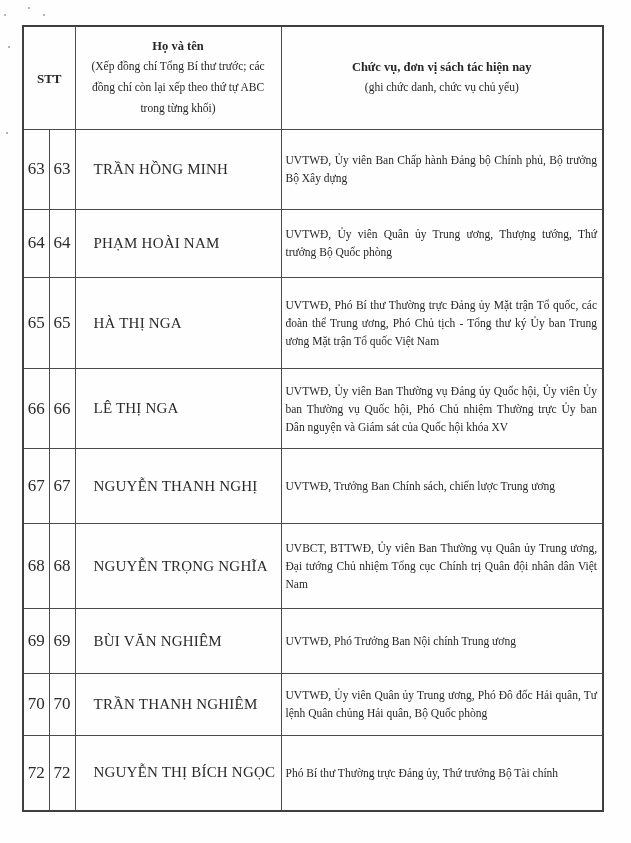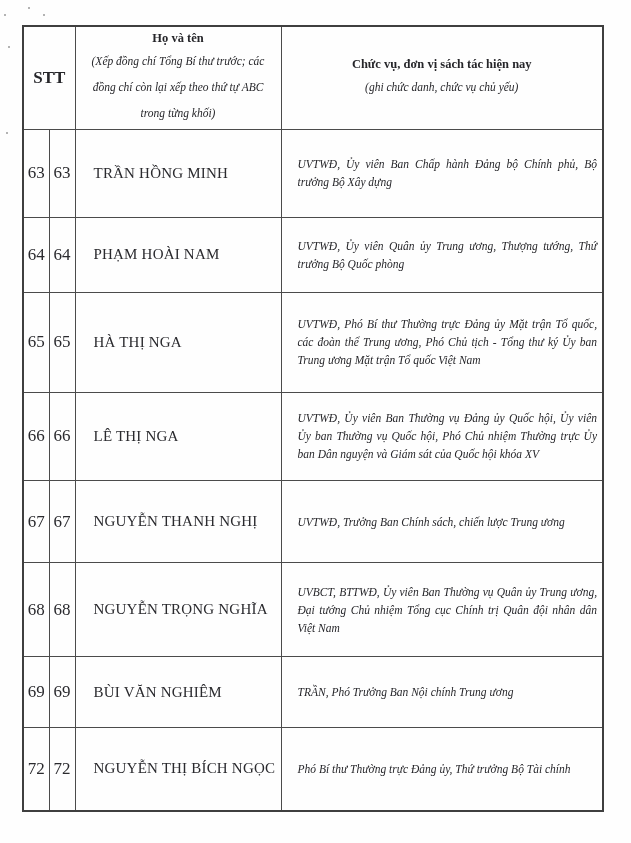--- a/index.html
+++ b/index.html
@@ -38,41 +38,40 @@
     vertical-align: middle;
   }
   thead tr { height: 103px; }
   th { font-weight: normal; text-align: center; padding: 2px 6px; }
   .h-title {
     font-weight: bold;
     font-size: 12.5px;
     line-height: 19px;
   }
   .h-sub {
-    font-style: italic;
     font-size: 11.5px;
-    line-height: 26px;
+    line-height: 21px;
   }
   .stt-head {
     font-weight: bold;
-    font-size: 17px;
+    font-size: 13px;
   }
   td.num {
     text-align: center;
     font-size: 17px;
     color: #2a2a2e;
   }
   td.name {
     font-size: 15px;
     padding-left: 18px;
     padding-right: 2px;
     letter-spacing: 0.2px;
     color: #2a2a2e;
   }
-  td.pos { padding: 3px 5px 3px 16px; font-style: italic; }
+  td.pos { padding: 3px 5px 3px 4px; }
   .pos-text {
     font-size: 11.5px;
     line-height: 18px;
     text-align: justify;
     color: #26262a;
   }
 </style>
 </head>
 <body>
 
@@ -153,21 +152,29 @@
         <td class="name">NGUYỄN TRỌNG NGHĨA</td>
         <td class="pos">
             <div class="pos-text">UVBCT, BTTWĐ, Ủy viên Ban Thường vụ Quân ủy Trung ương, Đại tướng Chủ nhiệm Tổng cục Chính trị Quân đội nhân dân Việt Nam</div>
           </td>
       </tr>
       <tr style="height:60px">
         <td class="num">69</td>
         <td class="num">69</td>
         <td class="name">BÙI VĂN NGHIÊM</td>
         <td class="pos">
-            <div class="pos-text">TRẦN, Phó Trưởng Ban Nội chính Trung ương</div>
+            <div class="pos-text">UVTWĐ, Phó Trưởng Ban Nội chính Trung ương</div>
+          </td>
+      </tr>
+      <tr style="height:58px">
+        <td class="num">70</td>
+        <td class="num">70</td>
+        <td class="name">TRẦN THANH NGHIÊM</td>
+        <td class="pos">
+            <div class="pos-text">UVTWĐ, Ủy viên Quân ủy Trung ương, Phó Đô đốc Hải quân, Tư lệnh Quân chủng Hải quân, Bộ Quốc phòng</div>
           </td>
       </tr>
       <tr style="height:71px">
         <td class="num">72</td>
         <td class="num">72</td>
         <td class="name">NGUYỄN THỊ BÍCH NGỌC</td>
         <td class="pos">
             <div class="pos-text">Phó Bí thư Thường trực Đảng ủy, Thứ trưởng Bộ Tài chính</div>
           </td>
       </tr>

